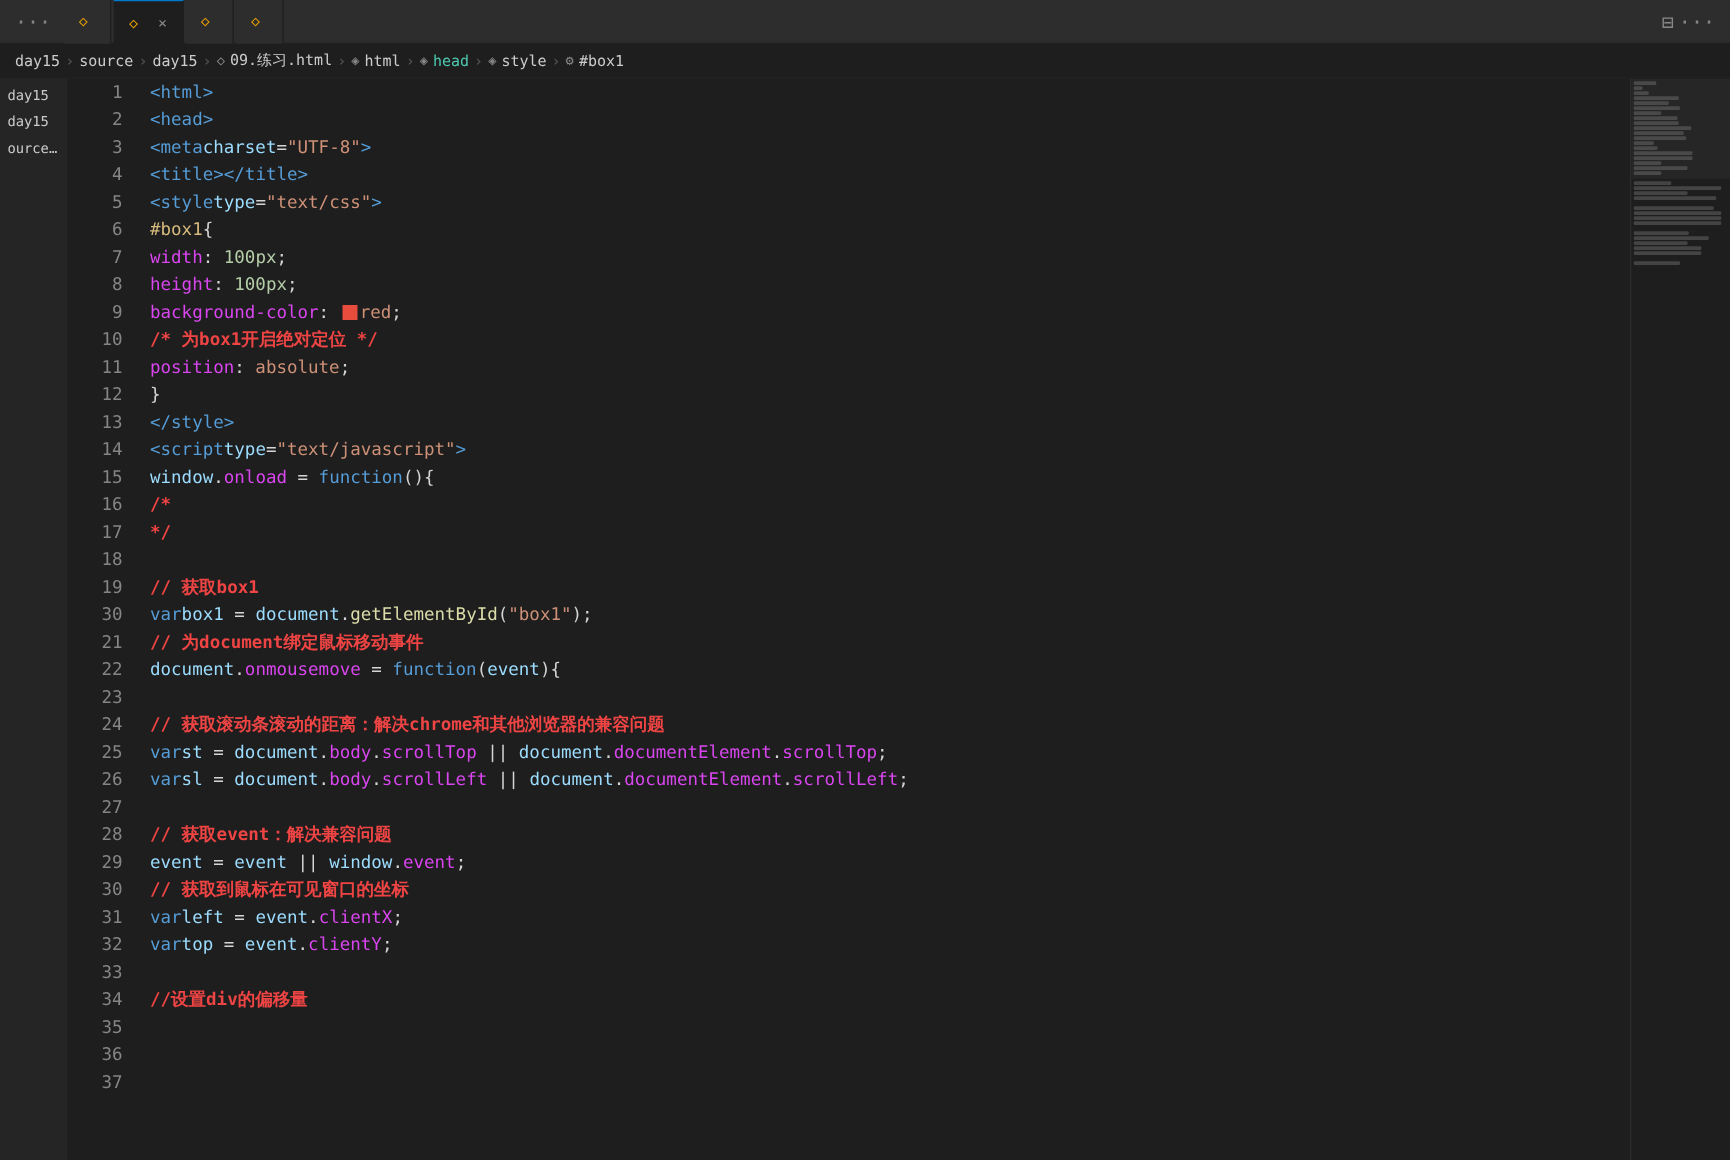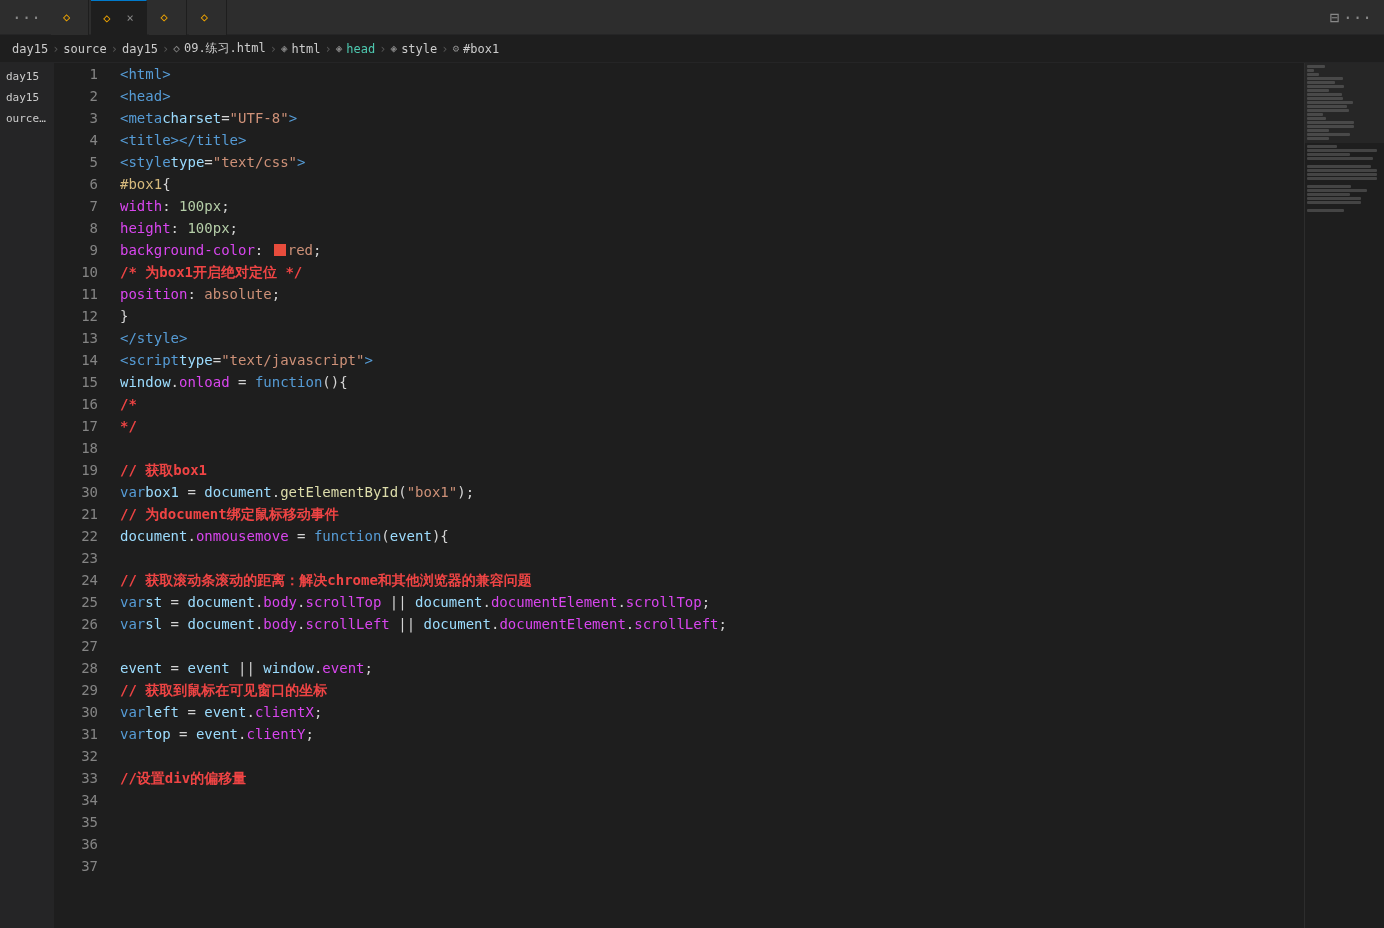--- a/index.html
+++ b/index.html
@@ -334,20 +334,21 @@
         <div class="code-line">&nbsp;</div>
         <div class="code-line">                <span class="cmt-green">// 获取box1</span></div>
         <div class="code-line">                <span class="kw">var</span> <span class="var">box1</span> = <span class="var">document</span>.<span class="fn">getElementById</span>(<span class="str">"box1"</span>);</div>
         <div class="code-line">                <span class="cmt-green">// 为document绑定鼠标移动事件</span></div>
         <div class="code-line">                <span class="var">document</span>.<span class="prop">onmousemove</span> = <span class="kw">function</span>(<span class="var">event</span>)<span class="punct">{</span></div>
         <div class="code-line">&nbsp;</div>
         <div class="code-line">                    <span class="cmt-green">// 获取滚动条滚动的距离：解决chrome和其他浏览器的兼容问题</span></div>
         <div class="code-line">                    <span class="kw">var</span> <span class="var">st</span> = <span class="var">document</span>.<span class="prop">body</span>.<span class="prop">scrollTop</span> || <span class="var">document</span>.<span class="prop">documentElement</span>.<span class="prop">scrollTop</span>;</div>
         <div class="code-line">                    <span class="kw">var</span> <span class="var">sl</span> = <span class="var">document</span>.<span class="prop">body</span>.<span class="prop">scrollLeft</span> || <span class="var">document</span>.<span class="prop">documentElement</span>.<span class="prop">scrollLeft</span>;</div>
         <div class="code-line">&nbsp;</div>
+        <div class="code-line">                    <span class="cmt-green">// 获取event：解决兼容问题</span></div>
         <div class="code-line">                    <span class="var">event</span> = <span class="var">event</span> || <span class="var">window</span>.<span class="prop">event</span>;</div>
         <div class="code-line">                    <span class="cmt-green">// 获取到鼠标在可见窗口的坐标</span></div>
         <div class="code-line">                    <span class="kw">var</span> <span class="var">left</span> = <span class="var">event</span>.<span class="prop">clientX</span>;</div>
         <div class="code-line">                    <span class="kw">var</span>  <span class="var">top</span> = <span class="var">event</span>.<span class="prop">clientY</span>;</div>
         <div class="code-line">&nbsp;</div>
         <div class="code-line">                    <span class="cmt-green">//设置div的偏移量</span></div>
       </div>
   </div>
 
   <div class="minimap">

